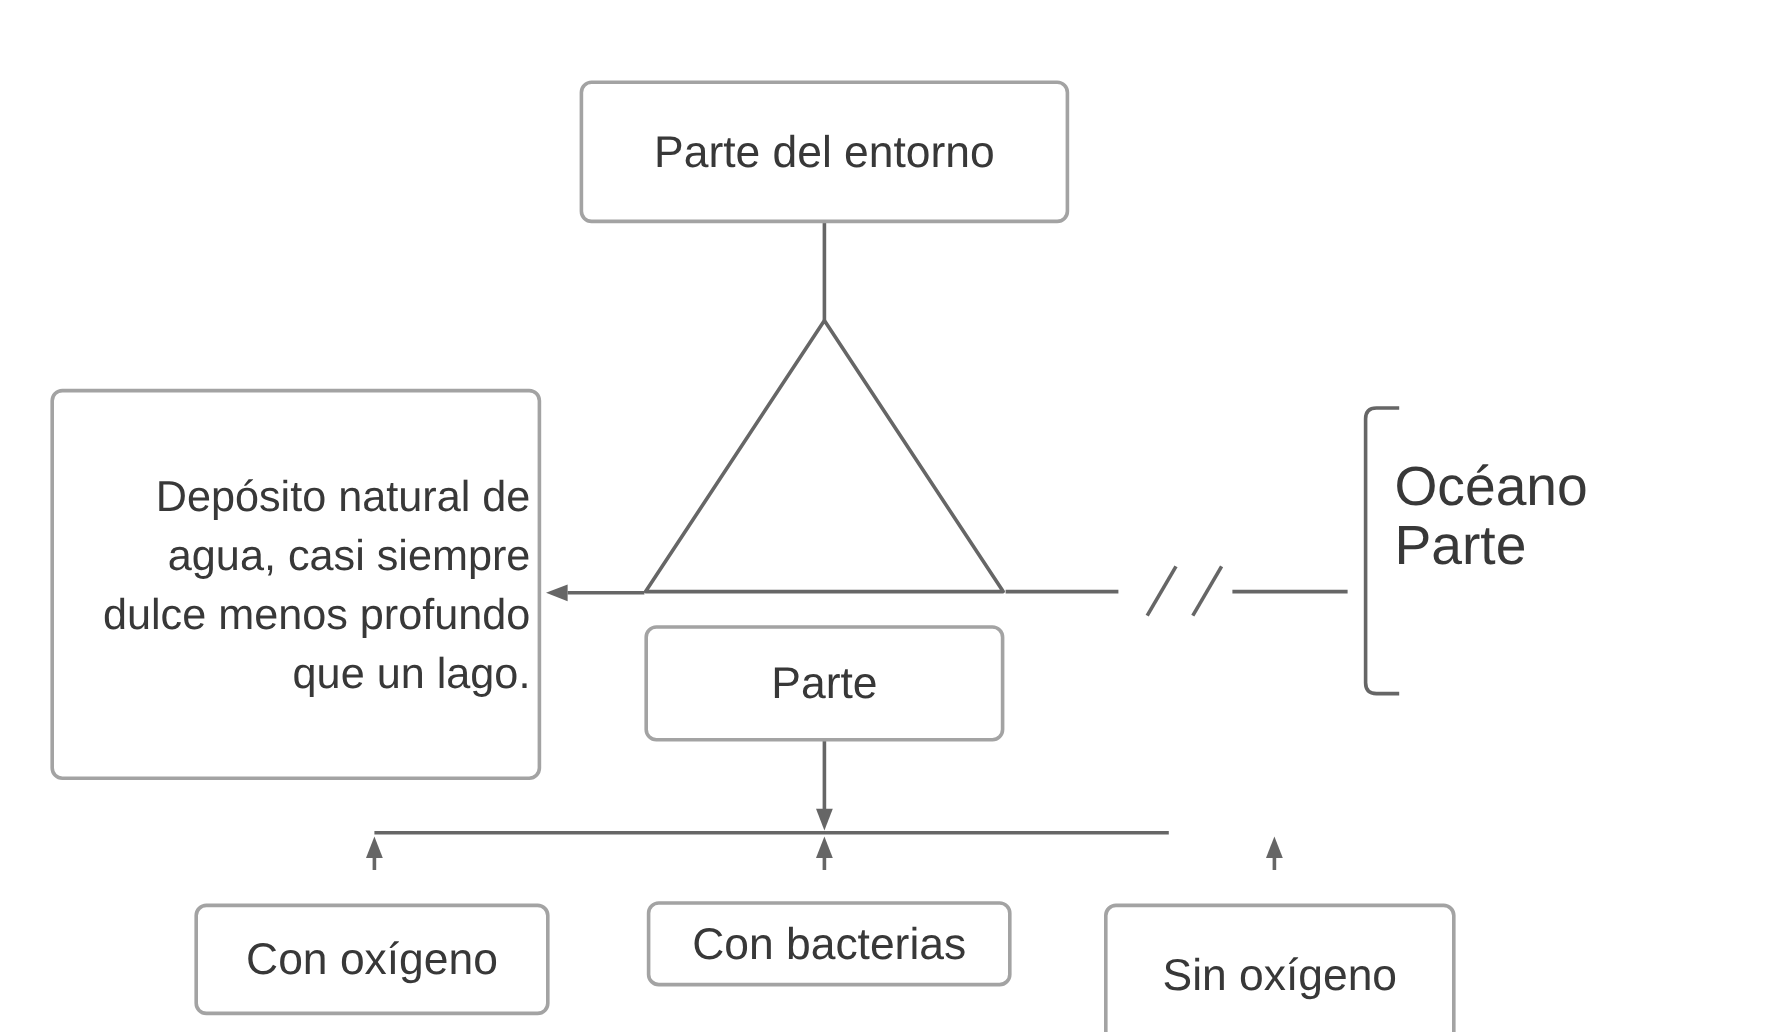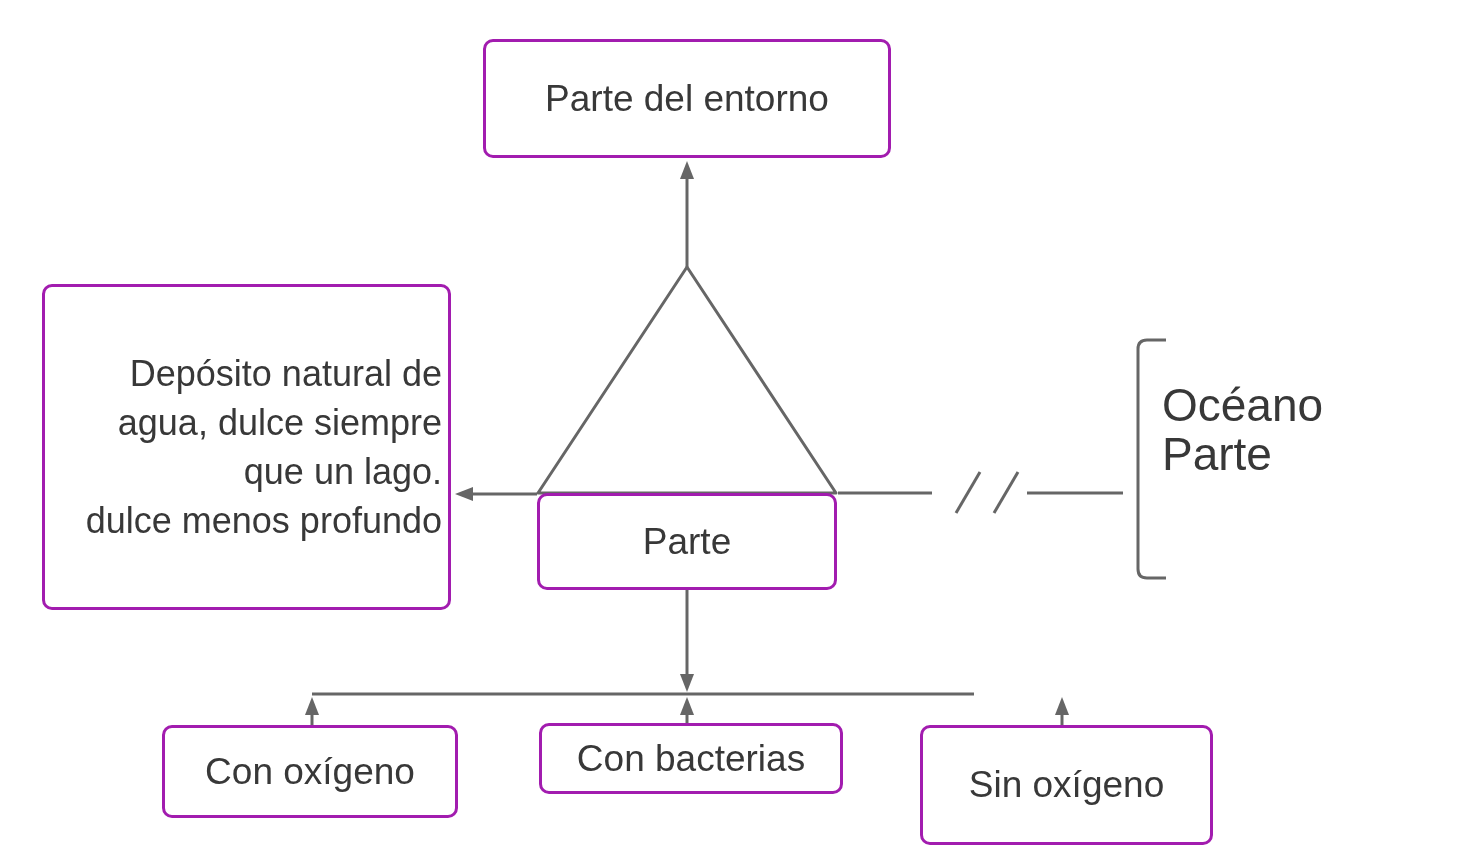--- a/index.html
+++ b/index.html
@@ -20,35 +20,36 @@
   #connectors {
     position: absolute;
     left: 0; top: 0;
     width: 1478px;
     height: 860px;
     z-index: 1;
   }
   .node {
     position: absolute;
     background: #ffffff;
-    border: 3px solid #a21caf;
+    border: 3px solid #a3a3a3;
     border-radius: 10px;
     display: flex;
     align-items: center;
     justify-content: center;
     color: #383838;
     font-size: 37px;
     z-index: 2;
     box-sizing: border-box;
     white-space: nowrap;
+    margin-top: 28px;
   }
   #node-environment { left: 483px; top: 39px;  width: 408px; height: 119px; }
   #node-laguna      { left: 537px; top: 493px; width: 300px; height: 97px;  }
   #node-definition  {
-    left: 42px; top: 284px; width: 409px; height: 326px;
+    left: 42px; top: 296px; width: 409px; height: 326px;
     flex-direction: column;
     align-items: flex-end;
     justify-content: center;
     padding-right: 6px;
     font-size: 36px;
     line-height: 49px;
     text-align: right;
   }
   #node-type-0 { left: 162px; top: 725px; width: 296px; height: 93px; }
   #node-type-1 { left: 539px; top: 723px; width: 304px; height: 71px; }
@@ -117,23 +118,23 @@
   <div class="node" id="node-environment">
     <span>Parte del entorno</span>
   </div>
 
   <div class="node" id="node-laguna">
     <span>Parte</span>
   </div>
 
   <div class="node" id="node-definition">
     <span>Depósito natural de</span>
-    <span>agua, dulce siempre</span>
+    <span>agua, casi siempre</span>
+    <span>dulce menos profundo</span>
     <span>que un lago.</span>
-    <span>dulce menos profundo</span>
   </div>
 
   <div id="examples-list">
     <div>Océano</div>
     <div>Parte</div>
   </div>
 
   <div class="node" id="node-type-0">
     <span>Con oxígeno</span>
   </div>

